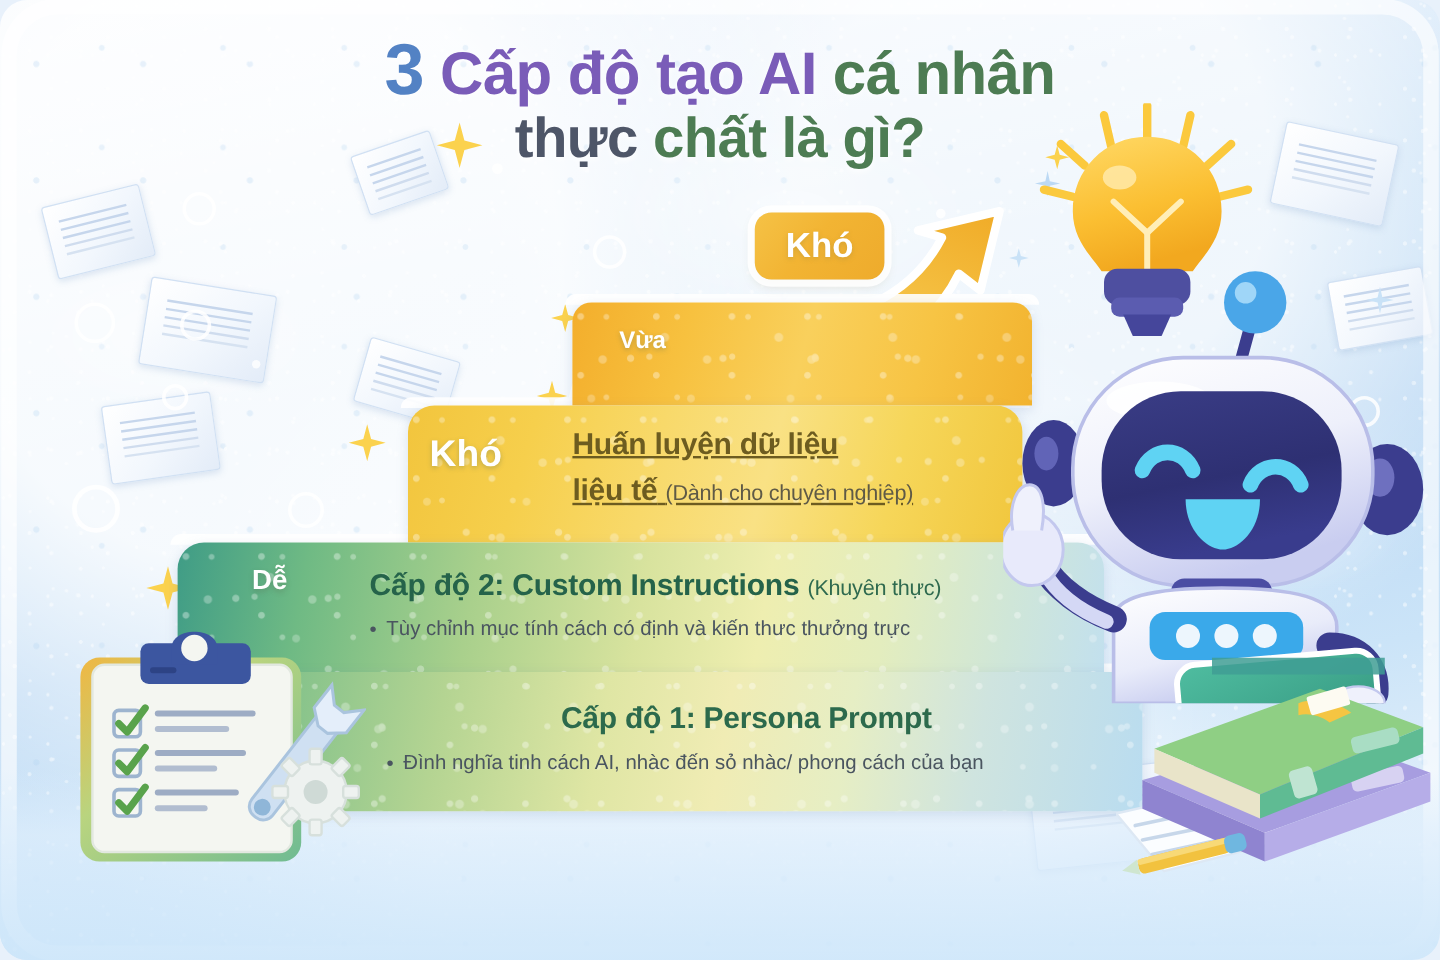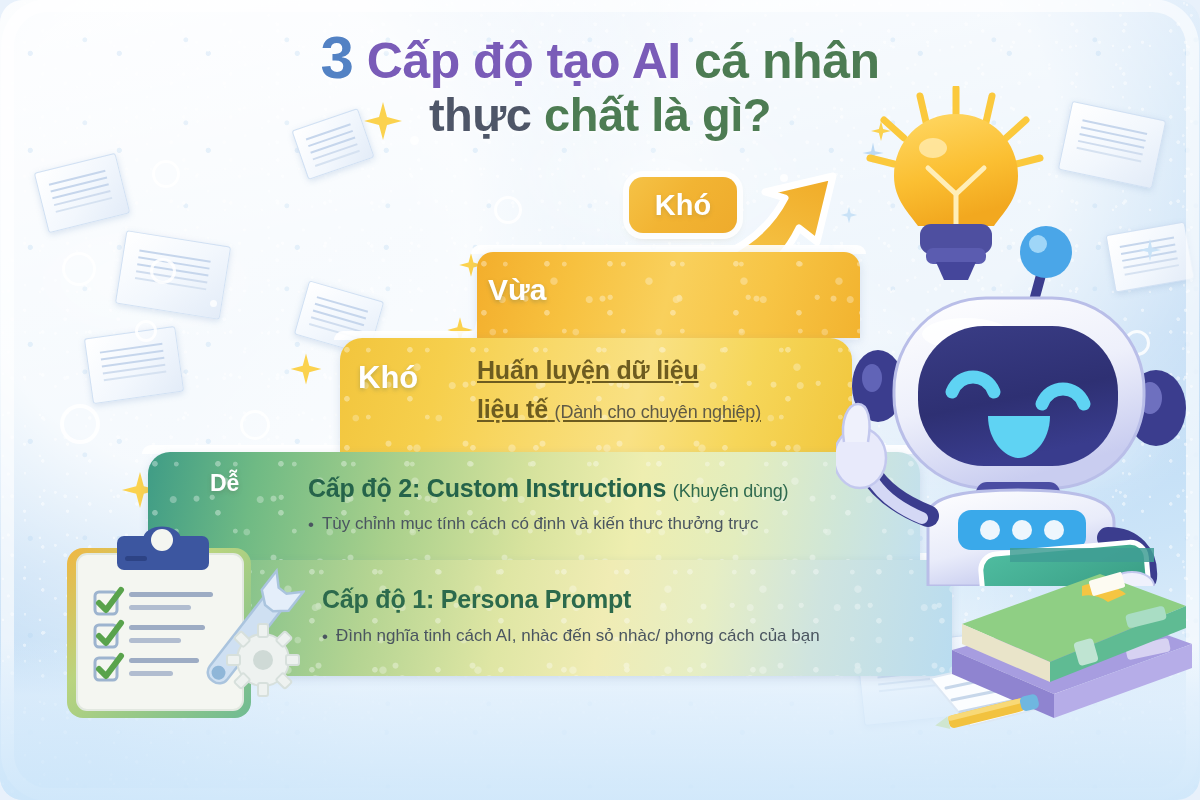--- a/index.html
+++ b/index.html
@@ -138,21 +138,21 @@
   }
 
   
   .badge-lbl{
     position:absolute; color:#ffffff; font-weight:bold;
     text-shadow:0 2px 4px rgba(90,110,80,.35);
     z-index:14;
   }
   #badge-de{ left:210px; top:470px; font-size:23px; }
   #badge-kho-step{ left:358px; top:360px; font-size:31px; }
-  #badge-vua{ left:488px; top:273px; font-size:30px; }
+  #badge-vua{ left:516px; top:273px; font-size:20px; }
 
   
   .arrow-wrap{ position:absolute; left:455px; top:170px; width:400px; height:180px; z-index:11; }
 
   
   .kho-pill{
     position:absolute; left:629px; top:177px; width:108px; height:56px; z-index:16;
     border-radius:14px;
     background:linear-gradient(130deg,#f5c246 0%,#f2b433 45%,#eeab2c 100%);
     box-shadow:0 0 0 6px rgba(255,255,255,.88), 0 4px 10px rgba(150,140,90,.28);
@@ -164,21 +164,21 @@
   }
 
   
   .step-text{ position:absolute; z-index:15; }
   .st-head{ font-weight:bold; }
   .st-note{ font-weight:normal; }
   .st-bullet{ display:flex; align-items:flex-start; gap:8px; }
   .st-bullet .dot{ font-size:17px; line-height:1.25; }
 
   #txt1{ left:322px; top:585px; width:600px; color:#2e6b4e; }
-  #txt1 .st-head{ font-size:25px; color:#2c6a4c; letter-spacing:-.2px; }
+  #txt1 .st-head{ font-size:25px; color:#2c6a4c; letter-spacing:-.2px;text-align:center; }
   #txt1 .st-bullet{ margin-top:12px; color:#4a5560; font-size:17px; }
 
   #txt2{ left:308px; top:474px; width:600px; }
   #txt2 .st-head{ font-size:25px; color:#25634a; letter-spacing:-.2px; }
   #txt2 .st-head .st-note{ font-size:18px; color:#2f6a4f; }
   #txt2 .st-bullet{ margin-top:11px; color:#4a5560; font-size:17px; }
 
   #txt3{ left:477px; top:356px; width:360px; color:#6a5a22; }
   #txt3 .ln{ font-size:25px; font-weight:bold; color:#6d5c20; letter-spacing:-.2px;text-decoration:underline; }
   #txt3 .ln2{ margin-top:10px; }
@@ -328,21 +328,21 @@
     </div>
 
     <div class="step" id="step2">
       <div class="step-white-edge"></div>
       <div class="step-inner grain"></div>
     </div>
     <div class="badge-lbl" id="badge-de">Dễ</div>
     <div class="step-text" id="txt2">
       <div class="st-head">
         <span>Cấp độ 2: Custom Instructions</span>
-        <span class="st-note">(Khuyên dùng)</span>
+        <span class="st-note">(Khuyên thực)</span>
       </div>
       <div class="st-bullet">
         <span class="dot">•</span>
         <span>Tùy chỉnh mục tính cách có định và kiến thưc thưởng trực</span>
       </div>
     </div>
 
     <div class="step" id="step1">
       <div class="step-white-edge"></div>
       <div class="step-inner grain"></div>

